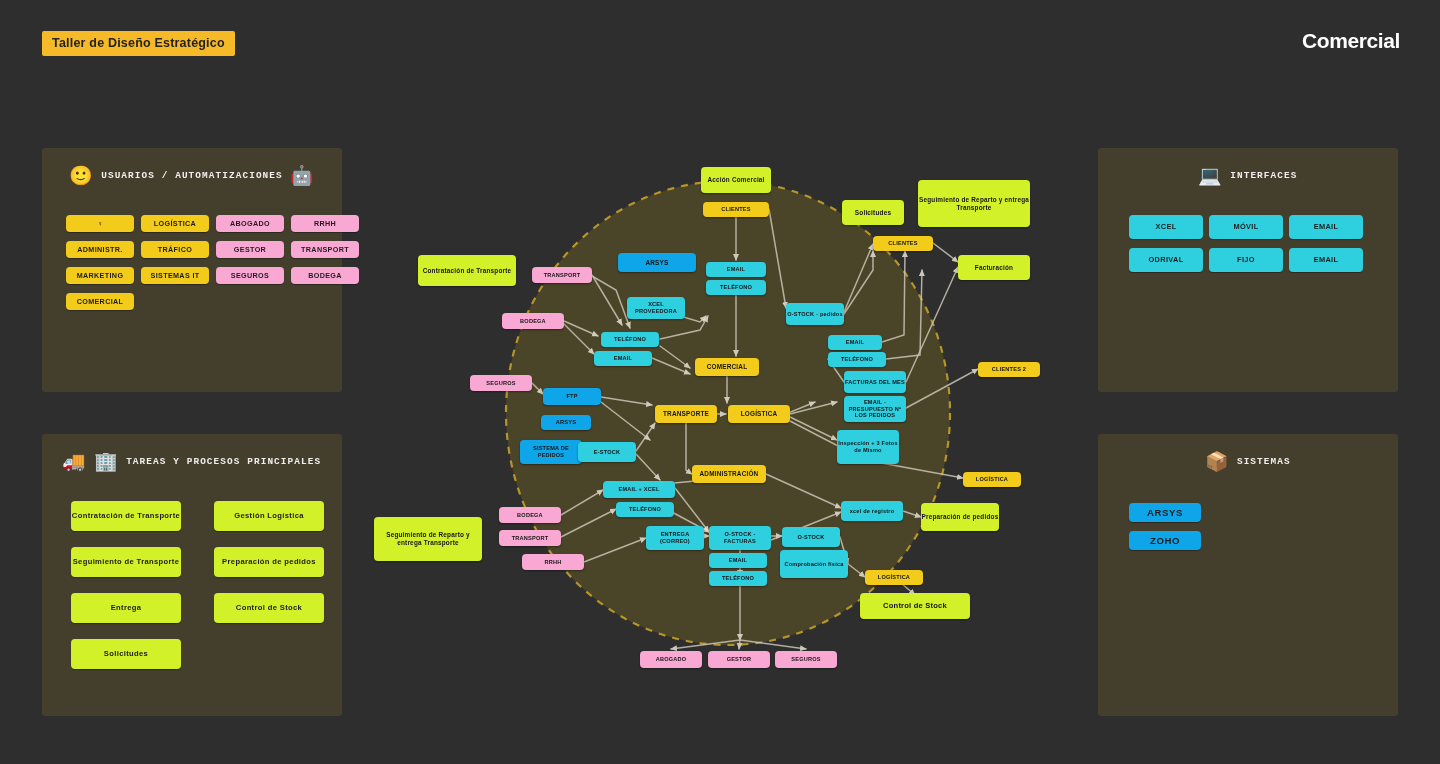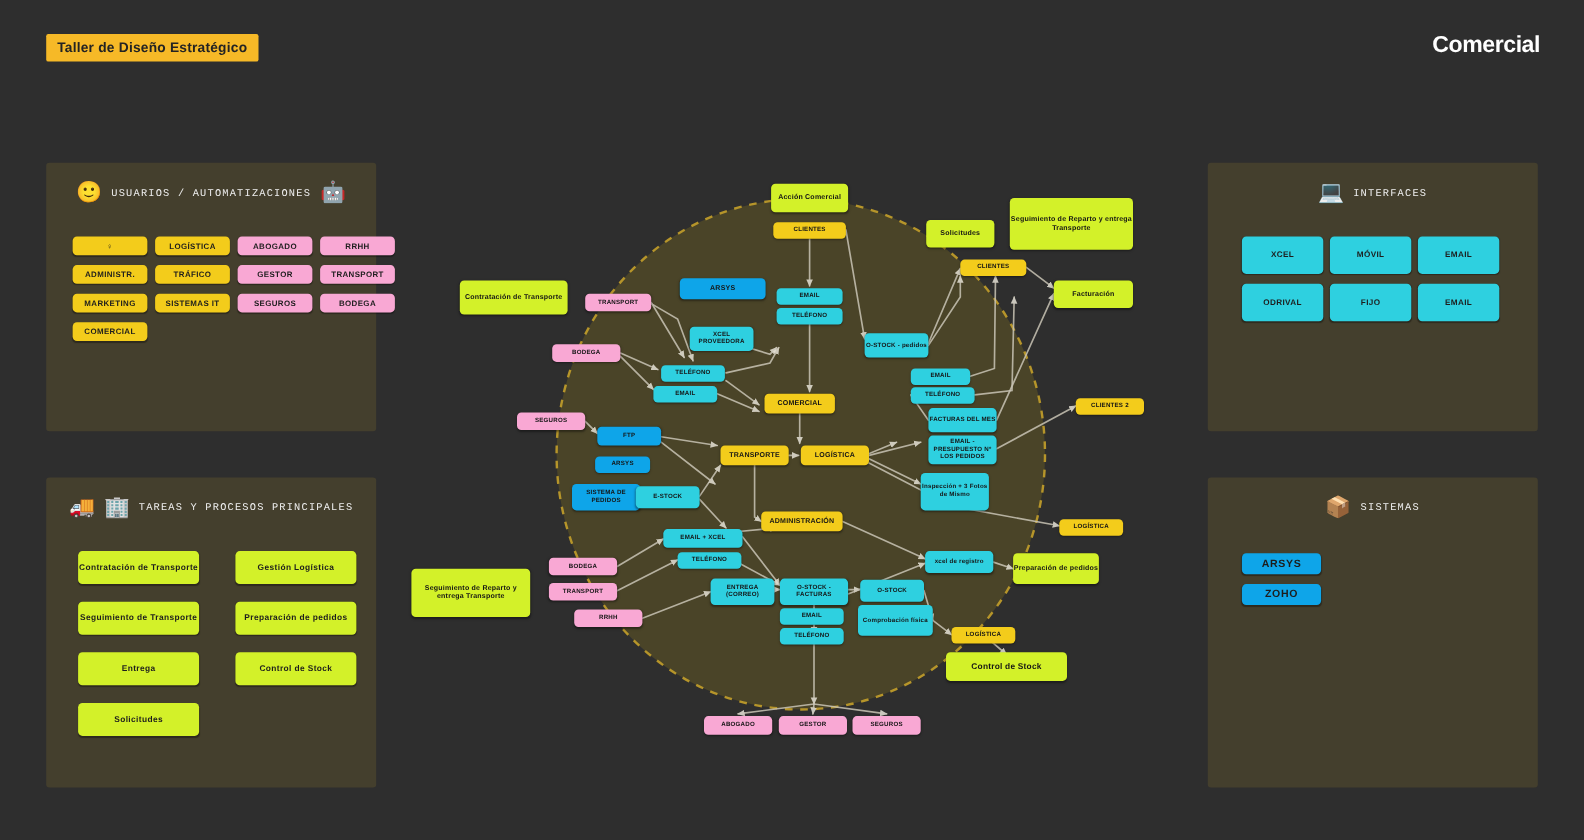--- a/index.html
+++ b/index.html
@@ -36,21 +36,21 @@
     position:absolute;
     background:#443f2d;
     border-radius:3px;
   }
   .panel-head{
     display:flex;align-items:center;justify-content:center;
     gap:8px;margin-top:18px;
   }
   .panel-head .ico{font-size:19px;line-height:1;}
   .panel-title{
-    color:#efefef;font-size:9.4px;font-weight:normal;letter-spacing:1.1px;
+    color:#efefef;font-size:9.4px;font-weight:bold;letter-spacing:1.1px;
     font-family:"Liberation Mono",monospace;
   }
   .chip-grid{display:flex;flex-wrap:wrap;}
   .chip{
     box-sizing:border-box;
     display:flex;align-items:center;justify-content:center;
     text-align:center;
     border-radius:4px;
     color:#1d1d1d;
     font-size:7.2px;font-weight:bold;letter-spacing:.35px;
@@ -68,21 +68,21 @@
   #panel-users .chip-grid{padding:0 0 0 24px;margin-top:30px;width:320px;}
 
   
   #panel-tasks .chip{
     width:110px;height:30px;margin:0 0 16px 0;font-size:7.6px;
   }
   #panel-tasks .col{display:flex;flex-direction:column;}
   #panel-tasks .cols{display:flex;gap:33px;padding-left:29px;margin-top:30px;}
 
   
-  #panel-interfaces .chip{width:74px;height:34px;margin:0 6px 9px 0;font-size:7.4px;}
+  #panel-interfaces .chip{width:74px;height:24px;margin:0 6px 9px 0;font-size:7.4px;}
   #panel-interfaces .chip-grid{padding-left:31px;margin-top:30px;width:260px;}
 
   
   #panel-systems .chip{
     width:72px;height:19px;margin:0 0 9px 0;font-size:9.6px;letter-spacing:.6px;
   }
   #panel-systems .chip-grid{flex-direction:column;padding-left:31px;margin-top:32px;}
 
   
   #diagram{position:absolute;left:360px;top:140px;width:720px;height:560px;}

